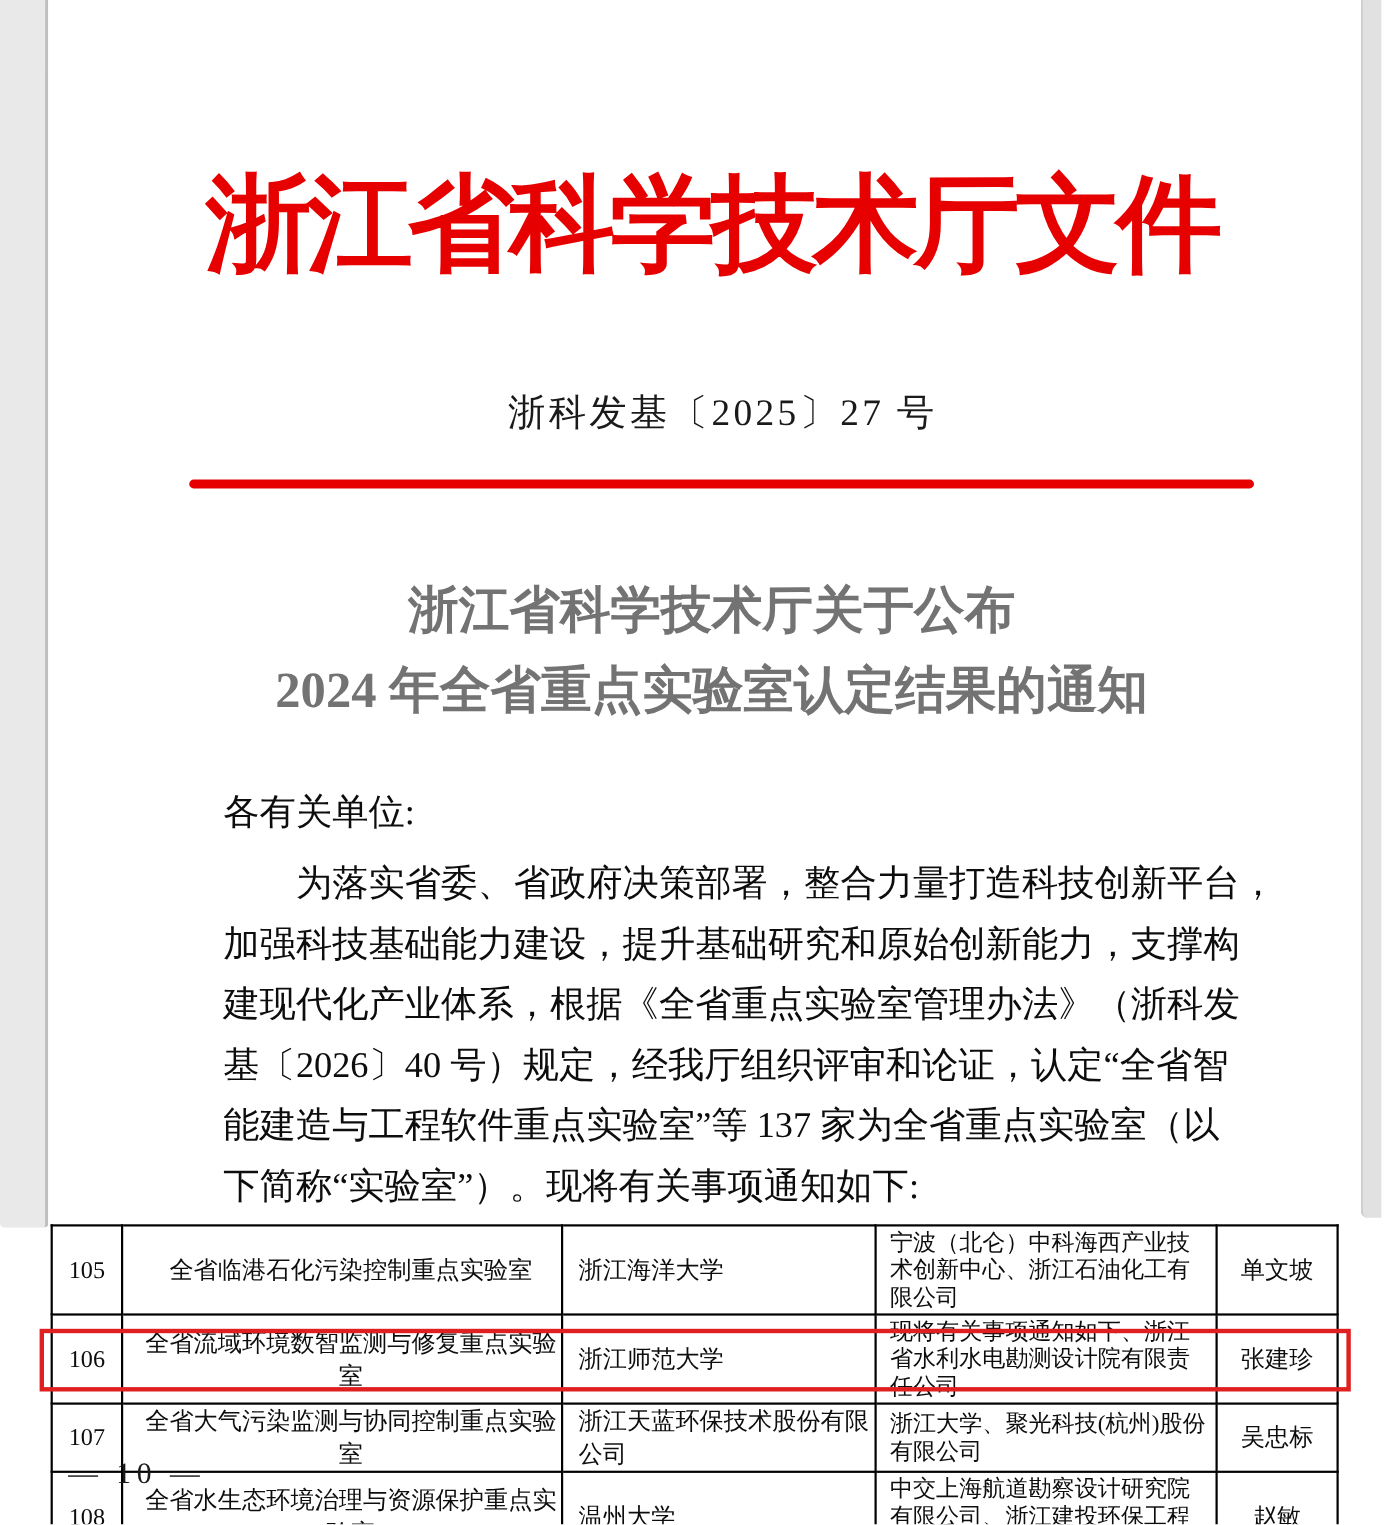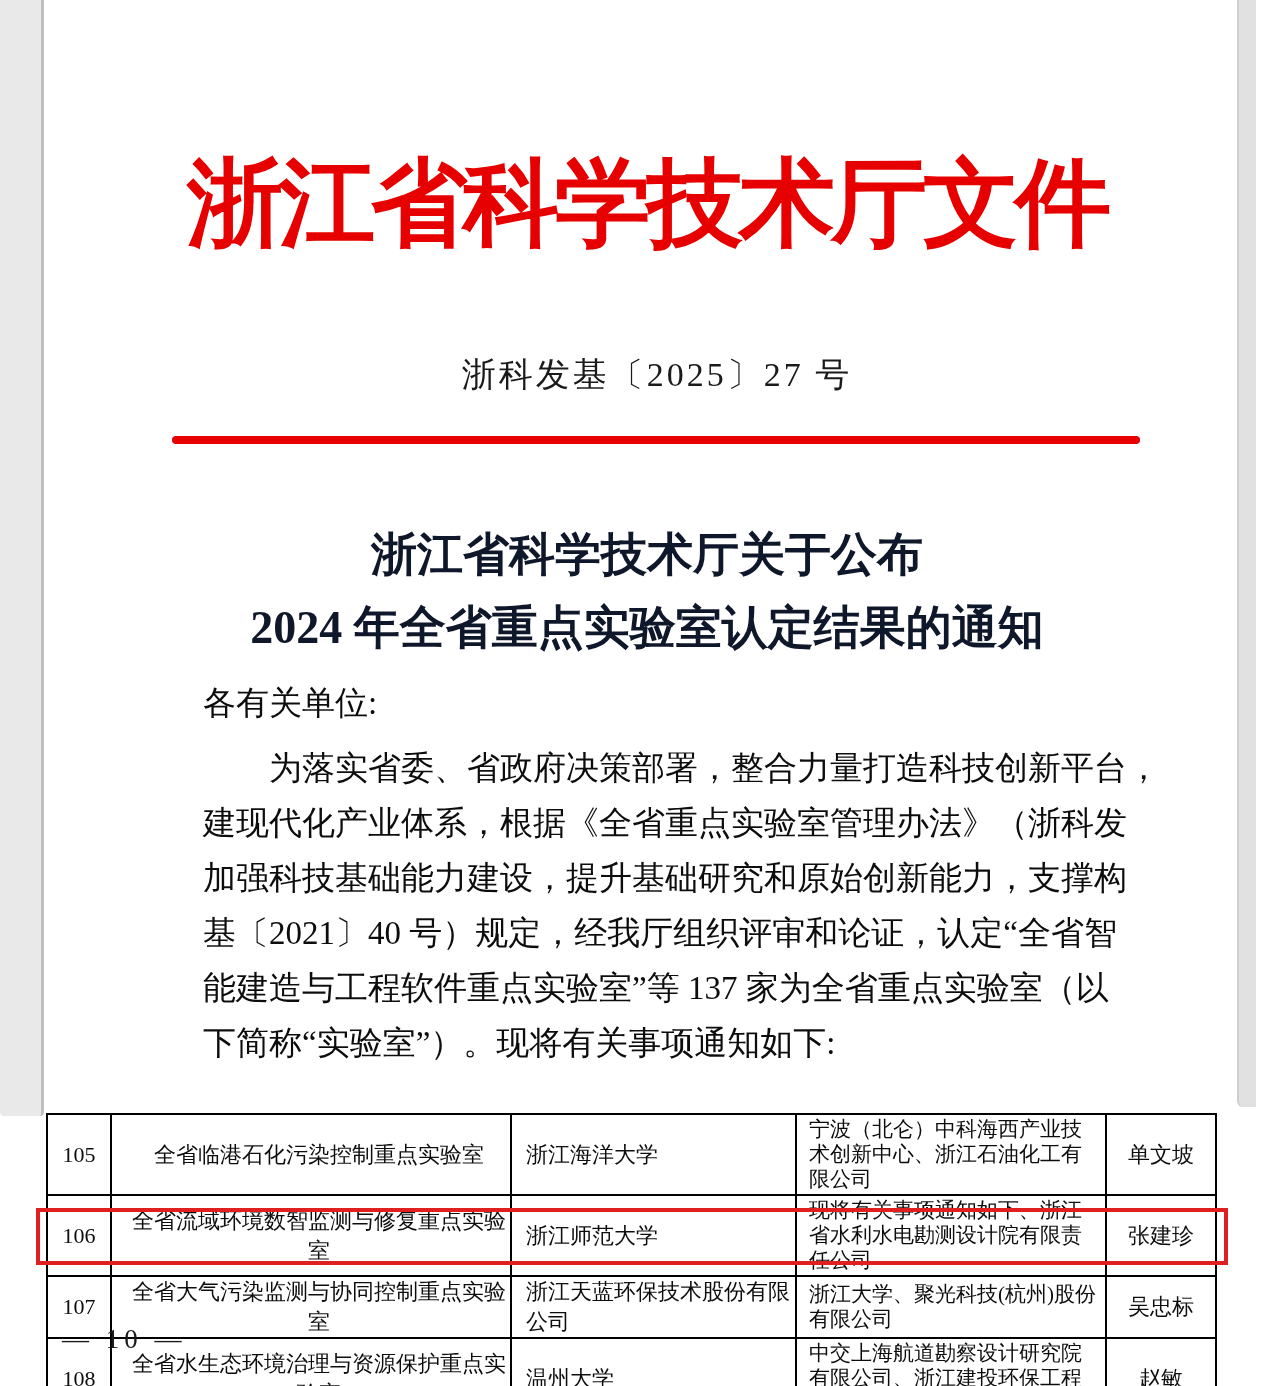--- a/index.html
+++ b/index.html
@@ -36,24 +36,24 @@
     text-align:center;
     font-size:34px; letter-spacing:3px; color:#1a1a1a;
   }
   .red-line {
     position:absolute; left:172px; top:436px; width:968px; height:8px;
     background:#e60000; border-radius:4px;
   }
   .notice-title {
     position:absolute; left:44px; top:518px; width:1206px;
     text-align:center; font-weight:bold; font-size:46px;
-    line-height:73px; color:#0f172a;
+    line-height:73px; color:#737373;
   }
   .body-text {
-    position:absolute; left:203px; top:676px; width:920px;
+    position:absolute; left:203px; top:712px; width:920px;
     font-size:33px; line-height:55px; color:#0d0d0d;
   }
   .greeting { margin-bottom:10px; }
   .para-line { white-space:nowrap; }
   .para-line.indent { padding-left:66px; }
   
   .lab-table {
     position:absolute; left:46px; top:1113px; width:1169px;
     border-collapse:collapse; table-layout:fixed;
     background:#ffffff;
@@ -98,23 +98,23 @@
   <div class="red-line"></div>
 
   <div class="notice-title">
     <div>浙江省科学技术厅关于公布</div>
     <div>2024 年全省重点实验室认定结果的通知</div>
   </div>
 
   <div class="body-text">
     <div class="greeting">各有关单位:</div>
     <div class="para-line indent">为落实省委、省政府决策部署，整合力量打造科技创新平台，</div>
+    <div class="para-line">加强科技基础能力建设，提升基础研究和原始创新能力，支撑构</div>
     <div class="para-line">建现代化产业体系，根据《全省重点实验室管理办法》（浙科发</div>
-    <div class="para-line">加强科技基础能力建设，提升基础研究和原始创新能力，支撑构</div>
-    <div class="para-line">基〔2021〕40 号）规定，经我厅组织评审和论证，认定“全省智</div>
+    <div class="para-line">基〔2026〕40 号）规定，经我厅组织评审和论证，认定“全省智</div>
     <div class="para-line">能建造与工程软件重点实验室”等 137 家为全省重点实验室（以</div>
     <div class="para-line">下简称“实验室”）。现将有关事项通知如下:</div>
   </div>
 
   <table class="lab-table">
     <colgroup>
       <col style="width:64px">
       <col style="width:400px">
       <col style="width:285px">
       <col style="width:310px">

